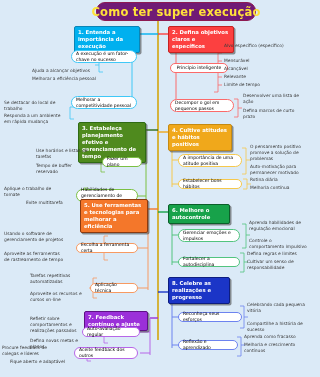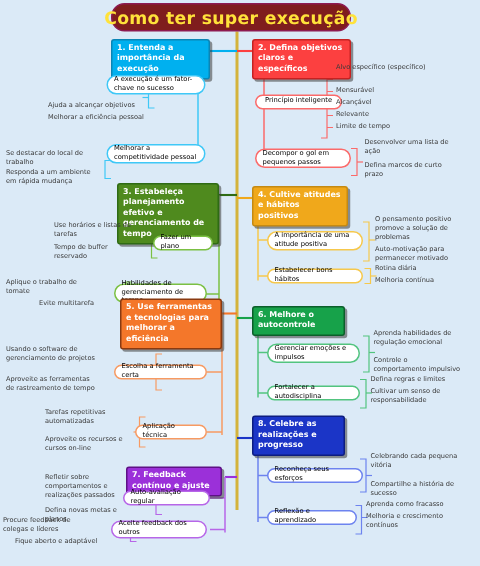--- a/index.html
+++ b/index.html
@@ -7,22 +7,22 @@
     width:310px;height:377px;
     background:#dbeaf7;
     font-family:"DejaVu Sans","Liberation Sans",sans-serif;
     overflow:hidden;position:relative;
   }
   .canvas{position:absolute;inset:0;}
   svg.wires{position:absolute;left:0;top:0;width:310px;height:377px;pointer-events:none;}
 
   
   .title-banner{
-    position:absolute;left:74px;top:2px;width:160px;height:19px;
-    background:#7f1d1d;border:1px solid #8d1a51;border-radius:9px;
+    position:absolute;left:96px;top:2px;width:160px;height:19px;
+    background:#701a75;border:1px solid #8d1a51;border-radius:9px;
     display:flex;align-items:center;justify-content:center;
     box-sizing:border-box;
   }
   .title-banner span{
     color:#ffe23a;font-weight:bold;font-size:11.5px;letter-spacing:.2px;white-space:nowrap;
   }
 
   
   .branch{
     position:absolute;box-sizing:border-box;

